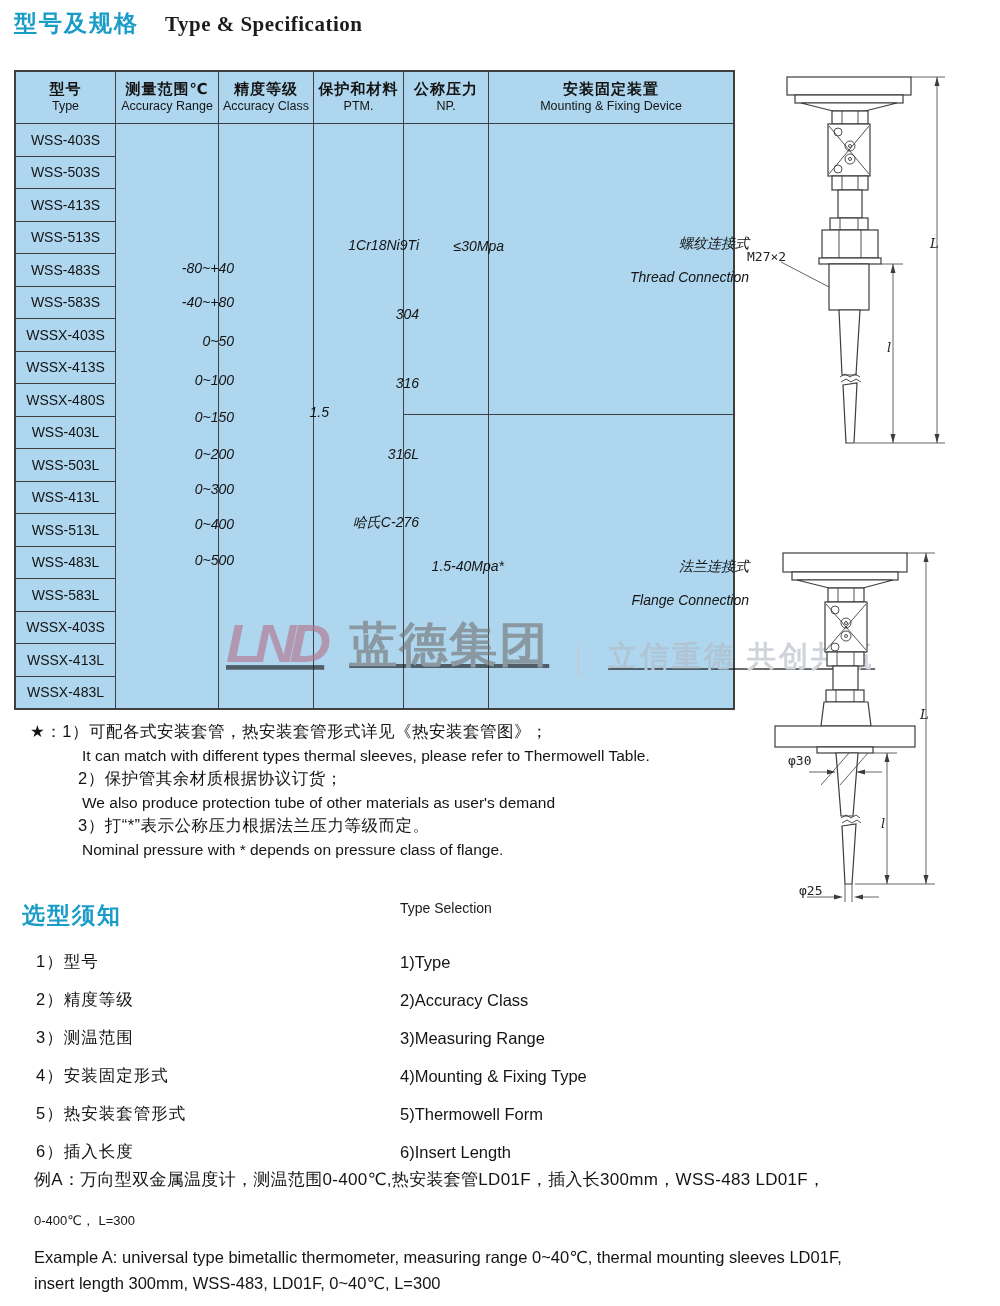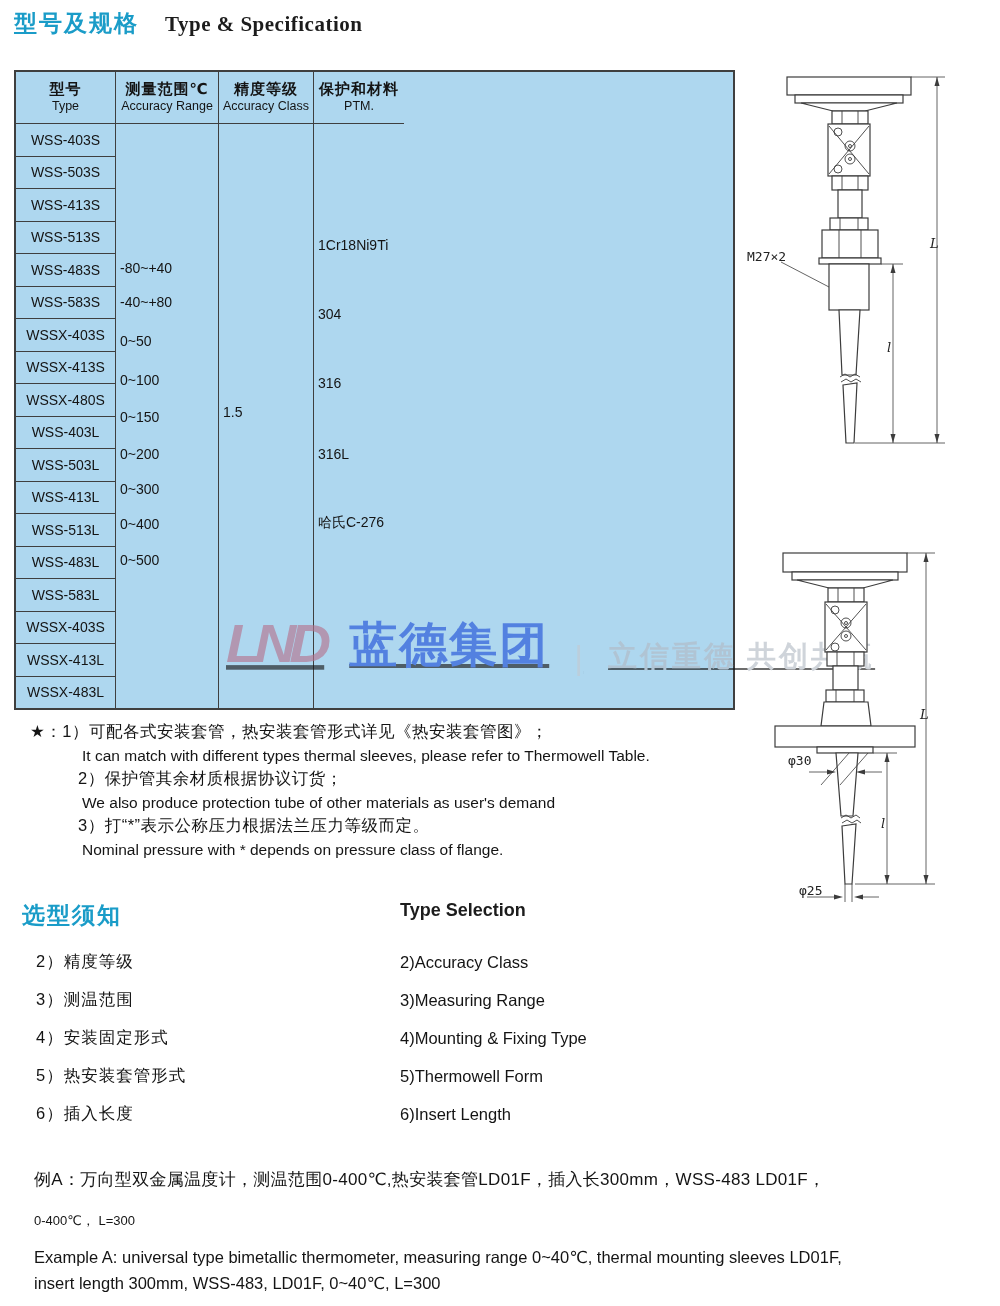--- a/index.html
+++ b/index.html
@@ -26,44 +26,44 @@
     align-items:center;justify-content:center;line-height:1.25;}
   .col-head .zh{font-size:15px;font-weight:600;letter-spacing:1px;}
   .col-head .en{font-size:12.5px;}
   .col-body{position:relative;flex:1;}
   .c1{width:100px;} .c2{width:103px;} .c3{width:95px;} .c4{width:90px;}
   .c5{width:87px;} .c6{width:85px;} .c7{flex:1;}
   .type-rows{display:flex;flex-direction:column;height:100%;text-align:right;}
   .type-row{flex:1;display:flex;align-items:center;justify-content:center;
     font-size:14px;border-bottom:1px solid var(--border);}
   .type-row:last-child{border-bottom:none;}
-  .cellval{position:absolute;left:4px;width:100%;text-align:left;font-size:14px;}
+  .cellval{position:absolute;left:16px;width:100%;text-align:right;font-size:14px;font-style:italic;}
   .half-top{position:relative;height:291px;border-bottom:1px solid var(--border);}
   .half-bot{position:relative;height:293px;}
 
   
   .watermark{position:absolute;left:226px;top:610px;width:580px;display:flex;align-items:flex-end;
     gap:25px;opacity:.62;pointer-events:none;white-space:nowrap;text-decoration:underline;}
   .wm-logo{font-size:58px;font-weight:900;font-style:italic;color:#b5718c;letter-spacing:-7px;
     transform:scaleY(.92);}
-  .wm-name{font-size:48px;font-weight:900;color:#1d4ed8;letter-spacing:2px;}
+  .wm-name{font-size:48px;font-weight:900;color:#737373;letter-spacing:2px;}
   .wm-div{font-size:34px;color:#c3cad2;font-weight:400;}
   .wm-slogan{font-size:29px;font-weight:700;color:#b2bac4;letter-spacing:3px;}
 
   
   .notes{position:absolute;left:30px;top:720px;font-size:16px;line-height:23.5px;}
   .notes .zh{font-size:16.5px;letter-spacing:.5px;}
   .notes .en{font-size:15.5px;padding-left:52px;}
   .notes .zh.ind{padding-left:48px;}
   .notes .star{font-size:16.5px;}
 
   
   .sel-head-zh{position:absolute;left:22px;top:900px;font-size:23px;font-weight:bold;
     color:var(--accent);letter-spacing:2px;}
-  .sel-head-en{position:absolute;left:400px;top:900px;font-size:18px;font-weight:700;color:#1c1c1c;}
+  .sel-head-en{position:absolute;left:400px;top:900px;font-size:14px;font-weight:400;color:#1c1c1c;}
   .sel-list{position:absolute;left:36px;top:943px;width:660px;}
   .sel-row{display:flex;height:38px;align-items:center;}
   .sel-row .zh{width:364px;font-size:16.5px;letter-spacing:1px;}
   .sel-row .en{font-size:16.5px;}
 
   
   .example{position:absolute;left:34px;top:1168px;width:930px;}
   .example .zh1{font-size:17px;letter-spacing:.3px;}
   .example .zh2{font-size:13px;margin-top:21px;}
   .example .en1{font-size:16.5px;margin-top:18px;}
@@ -155,21 +155,51 @@
     <div class="col-body">
       <span class="cellval" style="top:113px">1Cr18Ni9Ti</span>
       <span class="cellval" style="top:182px">304</span>
       <span class="cellval" style="top:251px">316</span>
       <span class="cellval" style="top:322px">316L</span>
       <span class="cellval" style="top:390px">哈氏C-276</span>
     </div>
   </div>
 
 
-
+  <div class="col c6">
+    <div class="col-head">
+      <span class="zh">公称压力</span>
+      <span class="en">NP.</span>
+    </div>
+    <div class="col-body">
+      <div class="half-top">
+        <span class="cellval" style="top:114px">≤30Mpa</span>
+      </div>
+      <div class="half-bot">
+        <span class="cellval" style="top:143px">1.5-40Mpa*</span>
+      </div>
+    </div>
+  </div>
+
+  <div class="col c7">
+    <div class="col-head">
+      <span class="zh">安装固定装置</span>
+      <span class="en">Mounting &amp; Fixing Device</span>
+    </div>
+    <div class="col-body">
+      <div class="half-top">
+        <span class="cellval" style="top:111px">螺纹连接式</span>
+        <span class="cellval" style="top:145px">Thread Connection</span>
+      </div>
+      <div class="half-bot">
+        <span class="cellval" style="top:143px">法兰连接式</span>
+        <span class="cellval" style="top:177px">Flange Connection</span>
+      </div>
+    </div>
+  </div>
 </div>
 
 <div class="watermark">
   <span class="wm-logo">LND</span>
   <span class="wm-name">蓝德集团</span>
   <span class="wm-div">|</span>
   <span class="wm-slogan">立信重德 共创共赢</span>
 </div>
 
 <div class="notes">
@@ -177,20 +207,24 @@
   <div class="en">It can match with different types thermal sleeves, please refer to Thermowell Table.</div>
   <div class="zh ind">2）保护管其余材质根据协议订货；</div>
   <div class="en">We also produce protection tube of other materials as user's demand</div>
   <div class="zh ind">3）打“*”表示公称压力根据法兰压力等级而定。</div>
   <div class="en">Nominal pressure with * depends on pressure class of flange.</div>
 </div>
 
 <div class="sel-head-zh">选型须知</div>
 <div class="sel-head-en">Type Selection</div>
 <div class="sel-list">
+  <div class="sel-row">
+    <span class="zh">1）型号</span>
+    <span class="en">1)Type</span>
+  </div>
   <div class="sel-row">
     <span class="zh">2）精度等级</span>
     <span class="en">2)Accuracy Class</span>
   </div>
   <div class="sel-row">
     <span class="zh">3）测温范围</span>
     <span class="en">3)Measuring Range</span>
   </div>
   <div class="sel-row">
     <span class="zh">4）安装固定形式</span>

